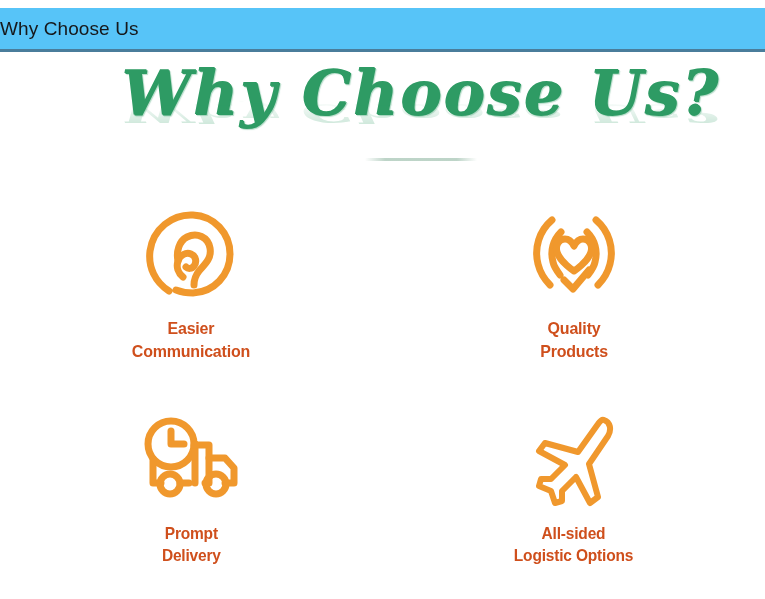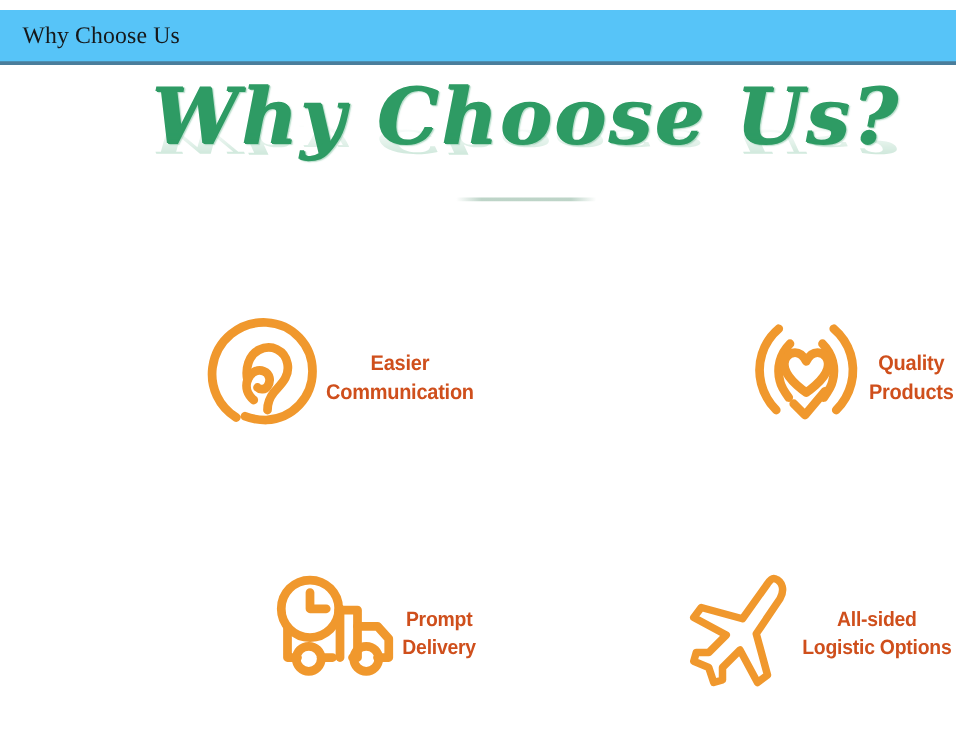--- a/index.html
+++ b/index.html
@@ -26,25 +26,25 @@
     left: 0;
     top: 8px;
     width: 765px;
     height: 44px;
     background: #57c4f8;
     border-bottom: 3px solid #4a7d9b;
     display: flex;
     align-items: center;
   }
   .titlebar-text {
-    font-family: Liberation Serif, serif;
+    font-family: Liberation Sans, sans-serif;
     font-size: 19px;
     line-height: 1;
     color: #16181a;
-    padding-left: 18px;
+    padding-left: 0;
     letter-spacing: 0.1px;
     white-space: nowrap;
   }
 
   
   .hero {
     position: absolute;
     left: 0;
     top: 55px;
     width: 765px;
@@ -111,22 +111,23 @@
     height: 409px;
   }
   .grid-row {
     display: flex;
     width: 765px;
     height: 204px;
   }
   .cell {
     flex: 1 1 25%;
     display: flex;
+    flex-direction: column;
     align-items: center;
-    justify-content: flex-end;
+    justify-content: flex-start;
     padding-top: 12px;
   }
   .cell-icon {
     height: 106px;
     display: flex;
     align-items: center;
     justify-content: center;
   }
   .cell-icon svg { display: block; }
   .cell-label {

